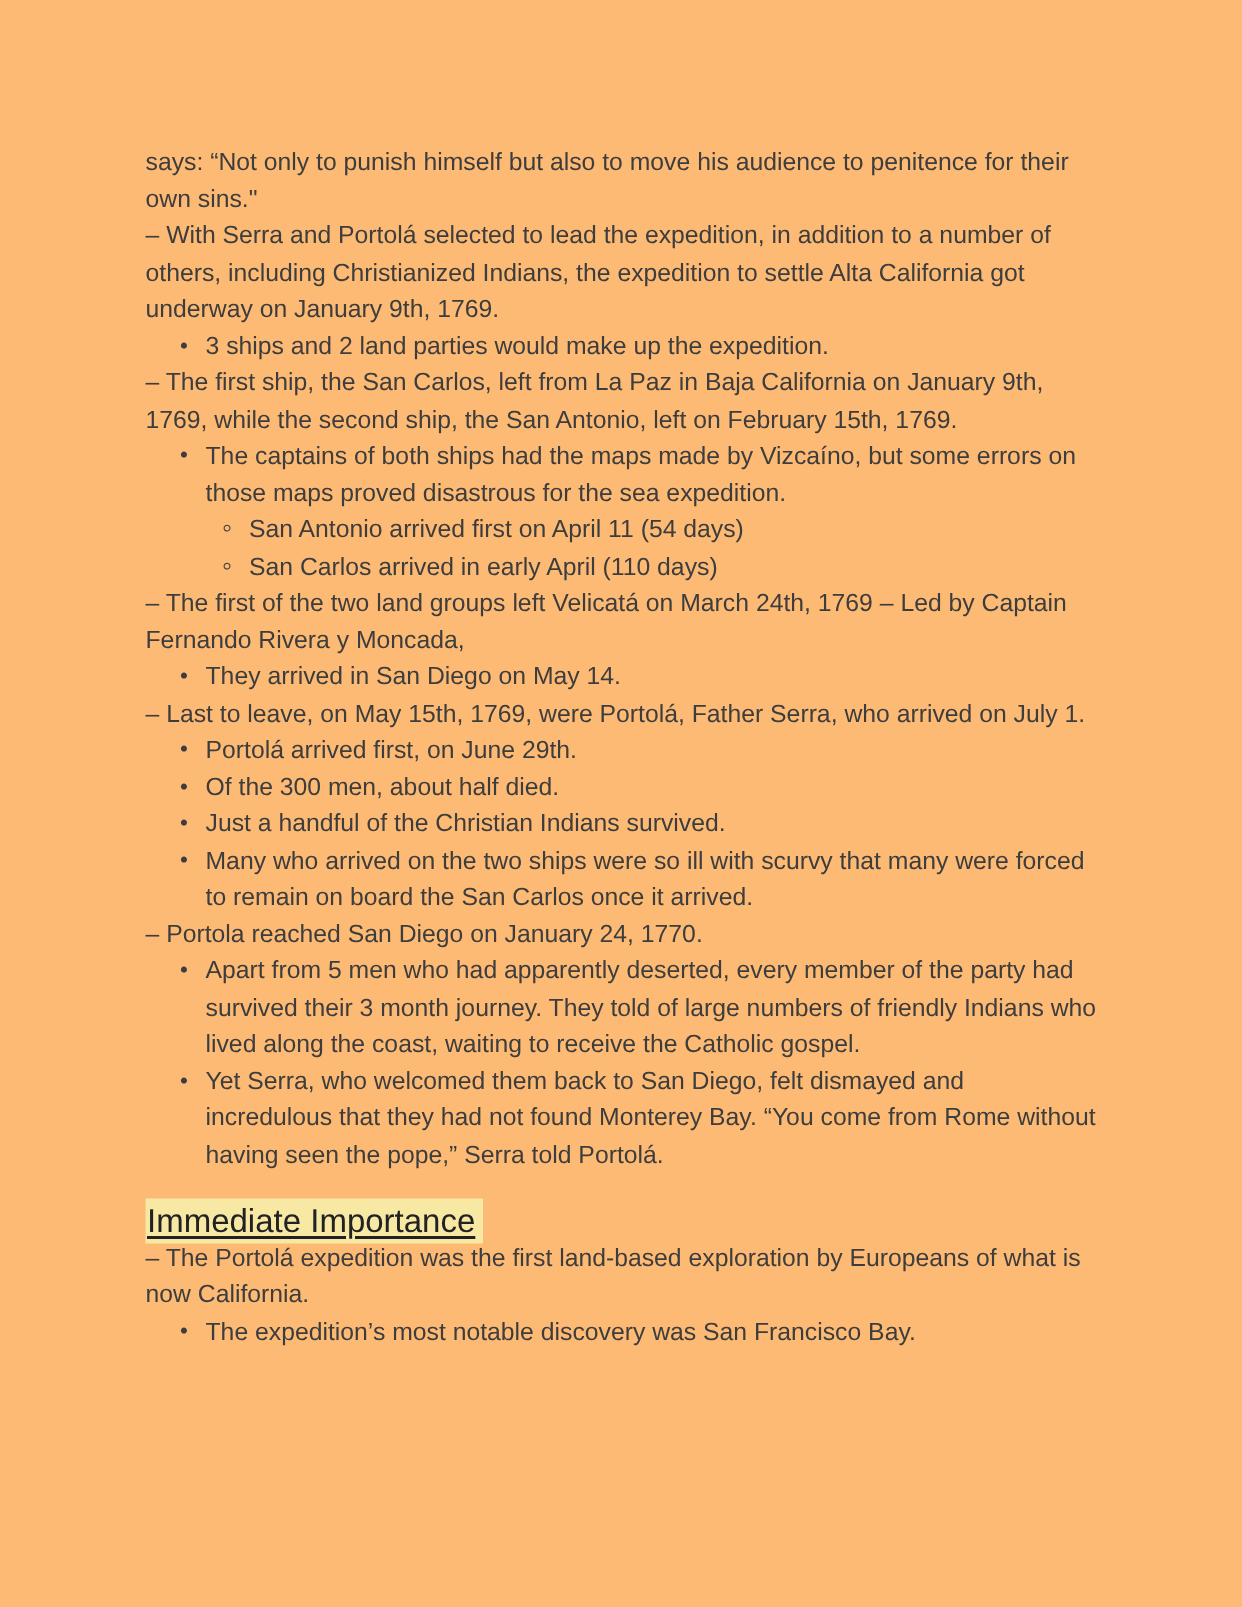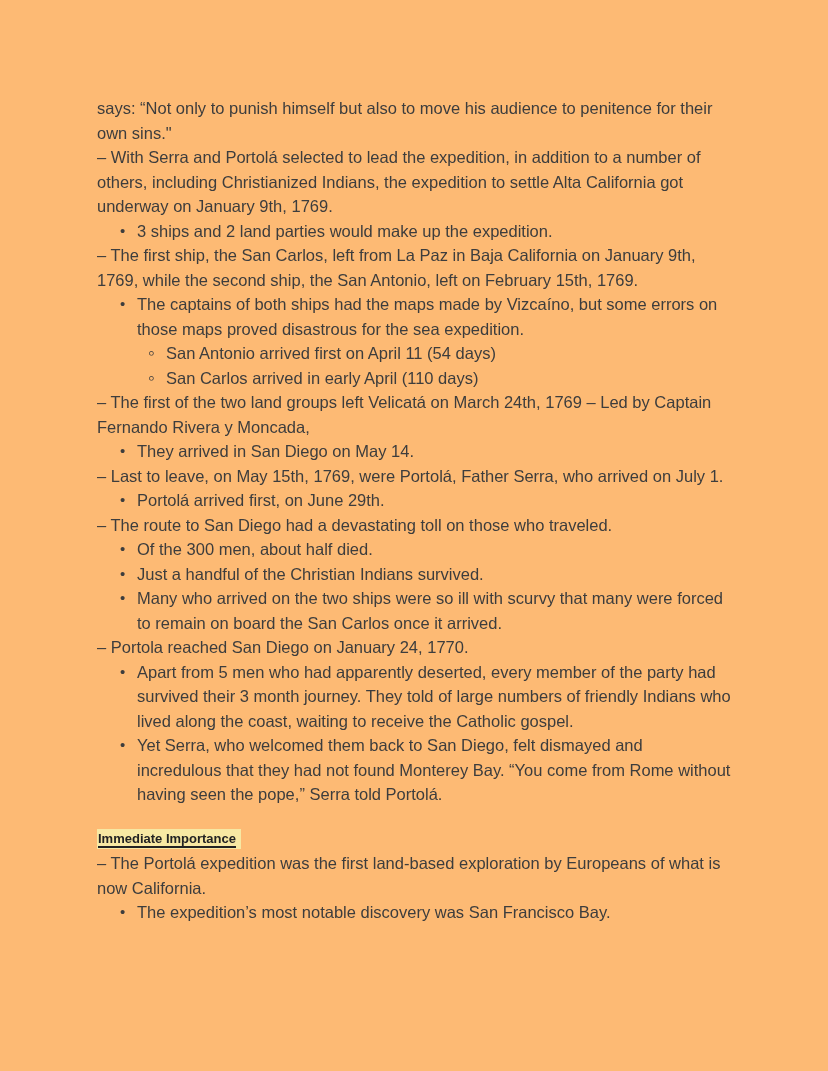--- a/index.html
+++ b/index.html
@@ -41,23 +41,23 @@
   .l2 > .marker {
     margin-left: 51px;
     width: 18px;
     font-size: 19px;
   }
   .li-text {
     flex: 1 1 auto;
   }
   .heading {
     margin: 20px 0 0 0;
-    font-size: 13px;
+    font-size: 22px;
     line-height: 24.5px;
-    font-weight: 700;
+    font-weight: 400;
   }
   .hl {
     background: #f7e8a3;
     color: #222222;
     padding: 2px 5px 3px 1px;
     text-decoration: underline;
     text-decoration-thickness: 1.5px;
     text-underline-offset: 2.5px;
   }
 </style>
@@ -99,21 +99,20 @@
     <span class="li-text">They arrived in San Diego on May 14.</span>
   </div>
 
   <p class="para">– Last to leave, on May 15th, 1769, were Portolá, Father Serra, who arrived on July 1.</p>
 
   <div class="li l1">
     <span class="marker">•</span>
     <span class="li-text">Portolá arrived first, on June 29th.</span>
   </div>
 
-  <p class="para">– The route to San Diego had a devastating toll on those who traveled.</p>
 
   <div class="li l1">
     <span class="marker">•</span>
     <span class="li-text">Of the 300 men, about half died.</span>
   </div>
 
   <div class="li l1">
     <span class="marker">•</span>
     <span class="li-text">Just a handful of the Christian Indians survived.</span>
   </div>

